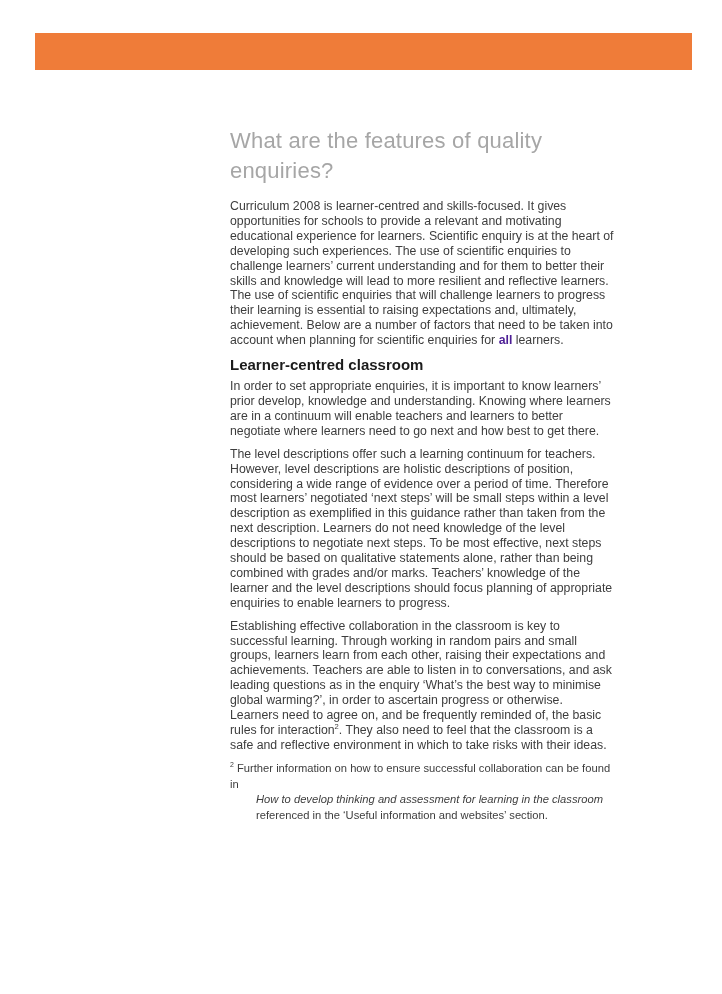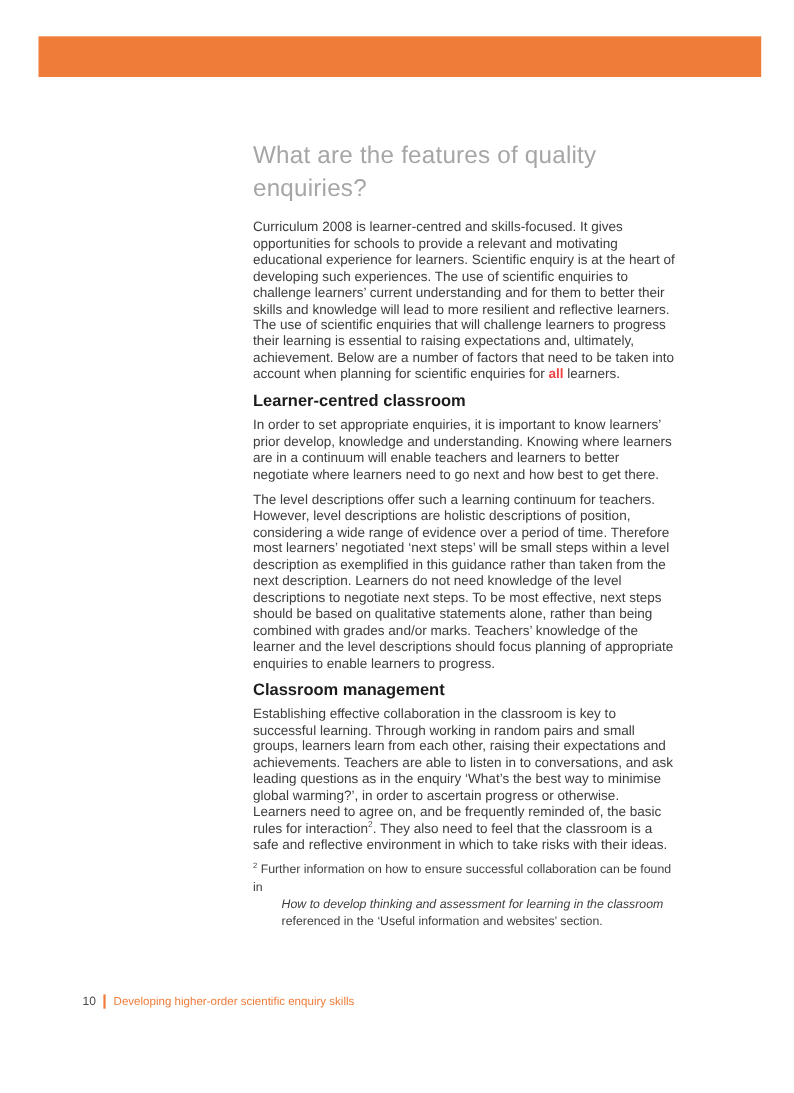--- a/index.html
+++ b/index.html
@@ -32,21 +32,21 @@
   }
   .page-title {
     margin: 0 0 13px 0;
     font-size: 22px;
     line-height: 30px;
     font-weight: normal;
     color: #A6A6A6;
     letter-spacing: 0.2px;
   }
   .content p { margin: 0 0 8px 0; }
-  .content b { color: #ef4444; }
+  .content b { color: #4c1d95; }
   h2.section-heading {
     margin: 6px 0 5px 0;
     font-size: 15px;
     line-height: 18px;
     font-weight: bold;
     color: #1C1C1C;
   }
   sup.fn-ref {
     font-size: 0.62em;
     vertical-align: super;
@@ -97,32 +97,26 @@
     <h1 class="page-title">What are the features of quality enquiries?</h1>
 
     <p><span>Curriculum 2008 is learner-centred and skills-focused. It gives opportunities for schools to provide a relevant and motivating educational experience for learners. Scientific enquiry is at the heart of developing such experiences. The use of scientific enquiries to challenge learners’ current understanding and for them to better their skills and knowledge will lead to more resilient and reflective learners. The use of scientific enquiries that will challenge learners to progress their learning is essential to raising expectations and, ultimately, achievement. Below are a number of factors that need to be taken into account when planning for scientific enquiries for </span><b>all</b><span> learners.</span></p>
 
     <h2 class="section-heading">Learner-centred classroom</h2>
 
     <p>In order to set appropriate enquiries, it is important to know learners’ prior develop, knowledge and understanding. Knowing where learners are in a continuum will enable teachers and learners to better negotiate where learners need to go next and how best to get there.</p>
 
     <p>The level descriptions offer such a learning continuum for teachers. However, level descriptions are holistic descriptions of position, considering a wide range of evidence over a period of time. Therefore most learners’ negotiated ‘next steps’ will be small steps within a level description as exemplified in this guidance rather than taken from the next description. Learners do not need knowledge of the level descriptions to negotiate next steps. To be most effective, next steps should be based on qualitative statements alone, rather than being combined with grades and/or marks. Teachers’ knowledge of the learner and the level descriptions should focus planning of appropriate enquiries to enable learners to progress.</p>
 
-    <h2 class="section-heading">Classroom management</h2>
 
 
     <p><span>Establishing effective collaboration in the classroom is key to successful learning. Through working in random pairs and small groups, learners learn from each other, raising their expectations and achievements. Teachers are able to listen in to conversations, and ask leading questions as in the enquiry ‘What’s the best way to minimise global warming?’, in order to ascertain progress or otherwise. Learners need to agree on, and be frequently reminded of, the basic rules for interaction</span><sup class="fn-ref">2</sup><span>. They also need to feel that the classroom is a safe and reflective environment in which to take risks with their ideas.</span></p>
 
     <div class="footnote">
       <span class="fn-line"><sup class="fn-ref">2</sup><span> Further information on how to ensure successful collaboration can be found in</span></span>
       <span class="fn-line fn-indent fn-italic">How to develop thinking and assessment for learning in the classroom</span>
       <span class="fn-line fn-indent">referenced in the ‘Useful information and websites’ section.</span>
     </div>
 
   </div>
 
-  <div class="footer">
-    <span class="page-num">10</span>
-    <span class="divider"></span>
-    <span class="footer-text">Developing higher-order scientific enquiry skills</span>
-  </div>
 
 </div>
 
 </body></html>

